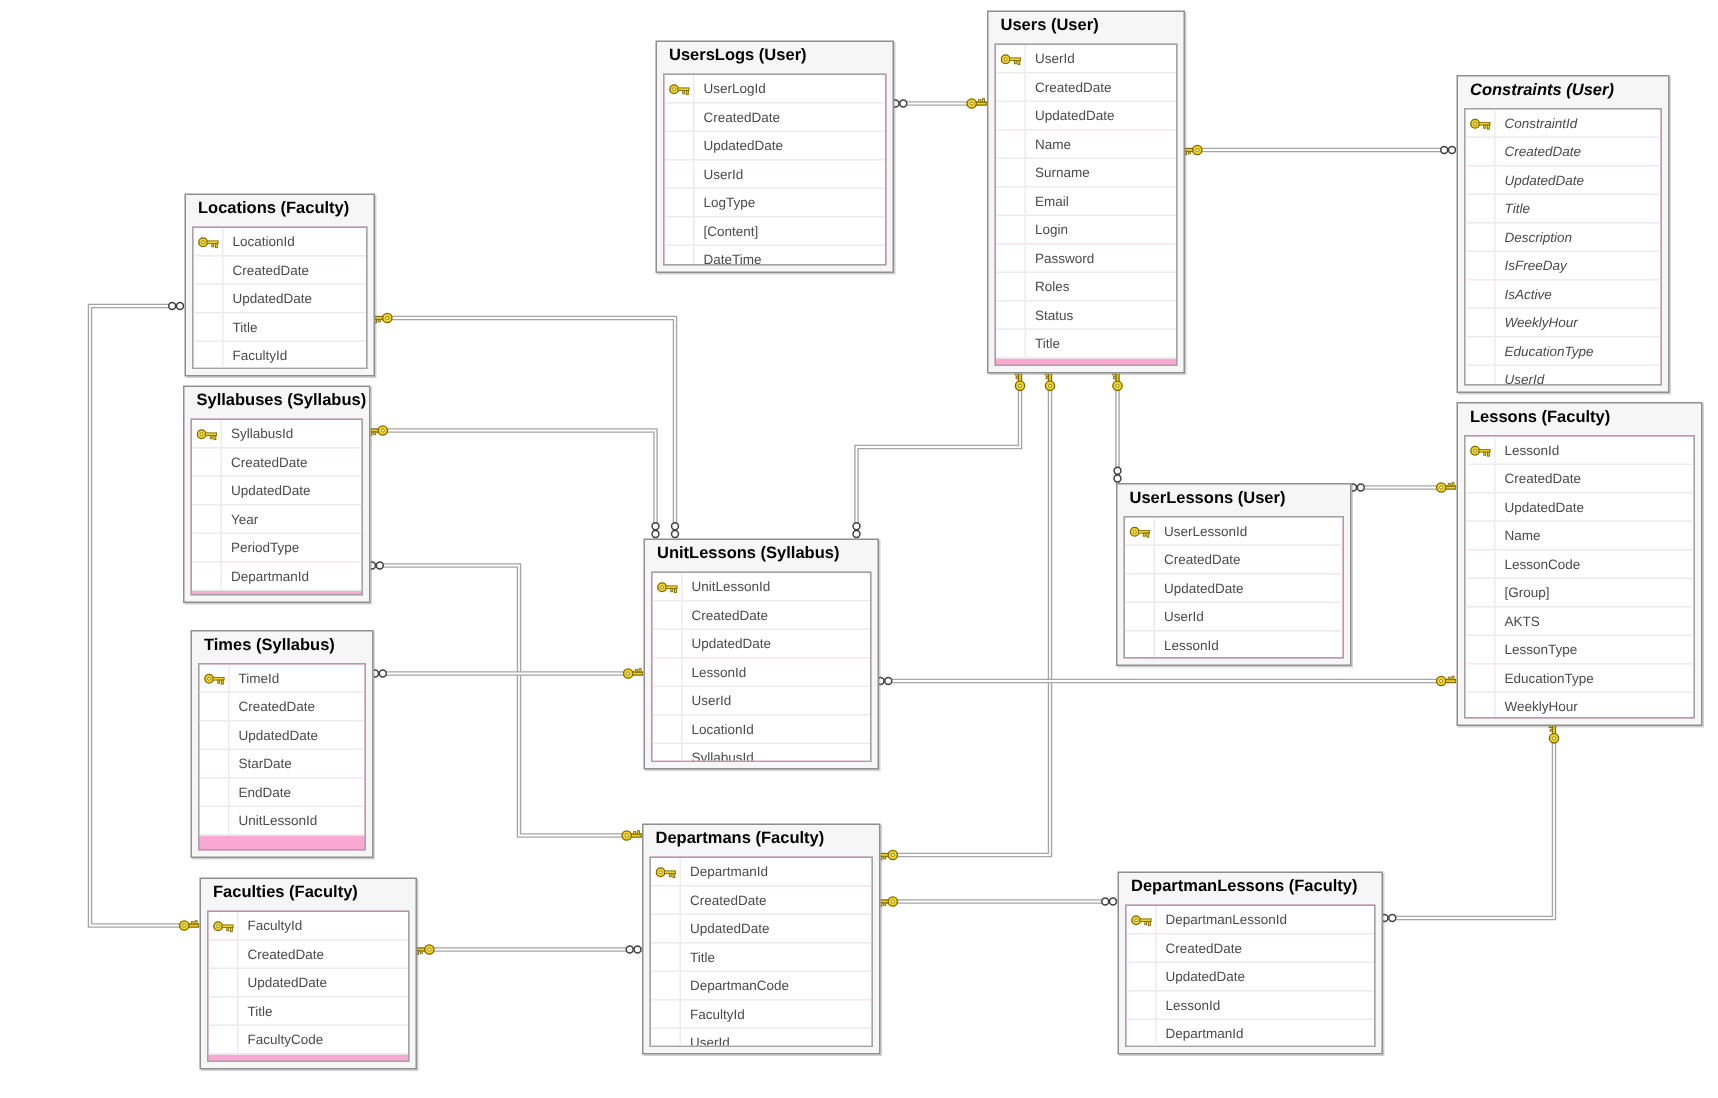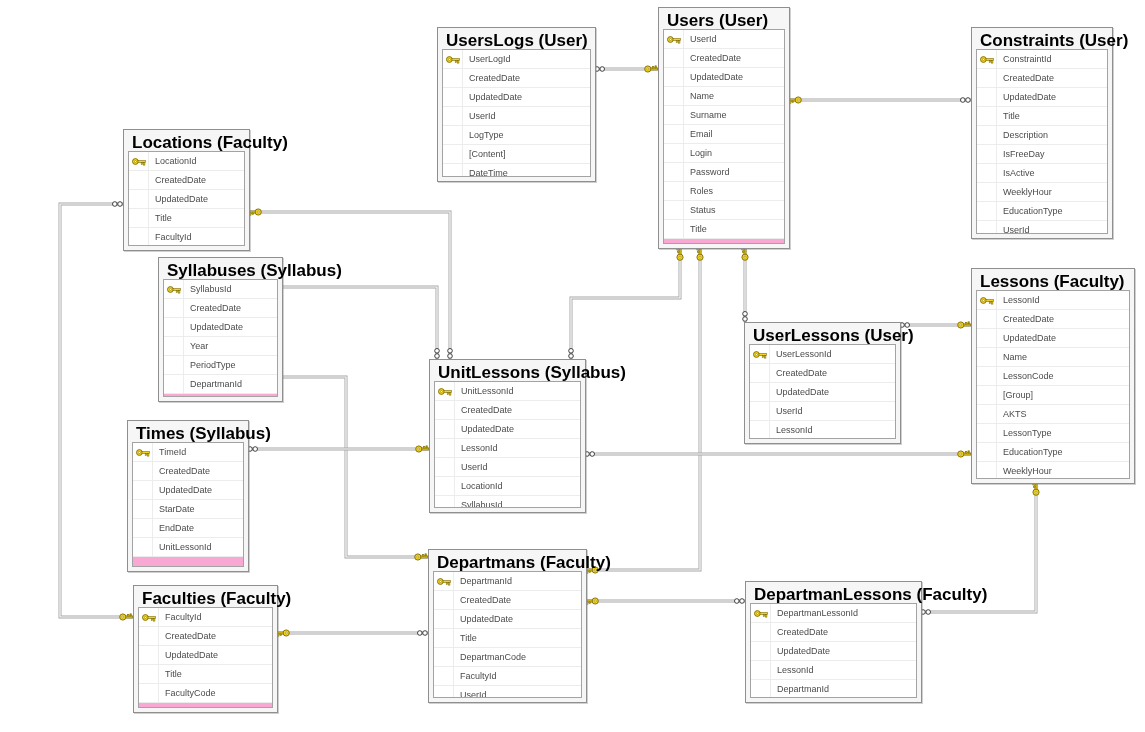--- a/index.html
+++ b/index.html
@@ -1,19 +1,19 @@
 <!DOCTYPE html>
 <html><head>
 <meta charset="utf-8">
 <style>
   html,body{margin:0;padding:0;background:#ffffff;font-family:"Liberation Sans",sans-serif;}
   #canvas{position:relative;width:1145px;height:732px;background:#ffffff;overflow:hidden;}
   svg.wires{position:absolute;left:0;top:0;z-index:1;}
   .tbl{position:absolute;background:#f6f6f6;border:1px solid #8f8f8f;box-shadow:1px 1px 0 rgba(120,120,120,.35);z-index:2;}
-  .tbl-title{position:absolute;top:3px;left:8px;font-size:17px;font-weight:bold;color:#000;white-space:nowrap;letter-spacing:0;}
+  .tbl-title{position:absolute;top:3px;left:8px;font-size:11px;font-weight:bold;color:#000;white-space:nowrap;letter-spacing:0;}
   .tbl-grid{position:absolute;left:4px;right:4px;top:21px;bottom:4px;background:#f9a8d4;border:1px solid #a3a3a3;overflow:hidden;}
   .row{height:18px;display:flex;align-items:stretch;border-bottom:1px solid #ececec;background:#ffffff;}
   .pkcell{flex:0 0 19px;width:19px;border-right:1px solid #ececec;display:flex;align-items:center;justify-content:center;}
   .fname{display:flex;align-items:center;padding-left:6px;font-size:9px;color:#4b4b4b;white-space:nowrap;}
 </style>
 </head>
 <body>
 
 <div id="canvas" style="width: 1145px; height: 732px; background: rgb(255, 255, 255);">
     <svg width="1145" height="732" class="wires">
@@ -337,21 +337,21 @@
         <div class="row">
           <span class="pkcell"></span>
           <span class="fname">Status</span>
         </div>
         <div class="row">
           <span class="pkcell"></span>
           <span class="fname">Title</span>
         </div>
       </div>
     </div>
-    <div class="tbl" style="left: 971px; top: 27px; width: 140px; height: 210px;">
+    <div class="tbl" style="left: 971px; top: 50px; width: 140px; height: 210px; font-style: italic;">
       <div class="tbl-title">Constraints (User)</div>
       <div class="tbl-grid">
         <div class="row">
           <span class="pkcell">
             <svg width="14" height="9" viewBox="0 0 14 9">
               <circle cx="3.4" cy="4.5" r="2.9" fill="#f4d31c" stroke="#7c6a00" stroke-width="0.9"></circle>
               <circle cx="3.4" cy="4.5" r="1" fill="#fff" stroke="#7c6a00" stroke-width="0.5"></circle>
               <rect x="6" y="3.6" width="7.4" height="1.8" fill="#f4d31c" stroke="#7c6a00" stroke-width="0.6"></rect>
               <rect x="9.2" y="5.3" width="1.3" height="2.2" fill="#f4d31c" stroke="#7c6a00" stroke-width="0.6"></rect>
               <rect x="11.6" y="5.3" width="1.3" height="2.8" fill="#f4d31c" stroke="#7c6a00" stroke-width="0.6"></rect>
@@ -423,21 +423,21 @@
         <div class="row">
           <span class="pkcell"></span>
           <span class="fname">Title</span>
         </div>
         <div class="row">
           <span class="pkcell"></span>
           <span class="fname">FacultyId</span>
         </div>
       </div>
     </div>
-    <div class="tbl" style="left: 122px; top: 257px; width: 123px; height: 143px; margin-left: 36px;">
+    <div class="tbl" style="left: 122px; top: 257px; width: 123px; height: 143px;">
       <div class="tbl-title">Syllabuses (Syllabus)</div>
       <div class="tbl-grid">
         <div class="row">
           <span class="pkcell">
             <svg width="14" height="9" viewBox="0 0 14 9">
               <circle cx="3.4" cy="4.5" r="2.9" fill="#f4d31c" stroke="#7c6a00" stroke-width="0.9"></circle>
               <circle cx="3.4" cy="4.5" r="1" fill="#fff" stroke="#7c6a00" stroke-width="0.5"></circle>
               <rect x="6" y="3.6" width="7.4" height="1.8" fill="#f4d31c" stroke="#7c6a00" stroke-width="0.6"></rect>
               <rect x="9.2" y="5.3" width="1.3" height="2.2" fill="#f4d31c" stroke="#7c6a00" stroke-width="0.6"></rect>
               <rect x="11.6" y="5.3" width="1.3" height="2.8" fill="#f4d31c" stroke="#7c6a00" stroke-width="0.6"></rect>

